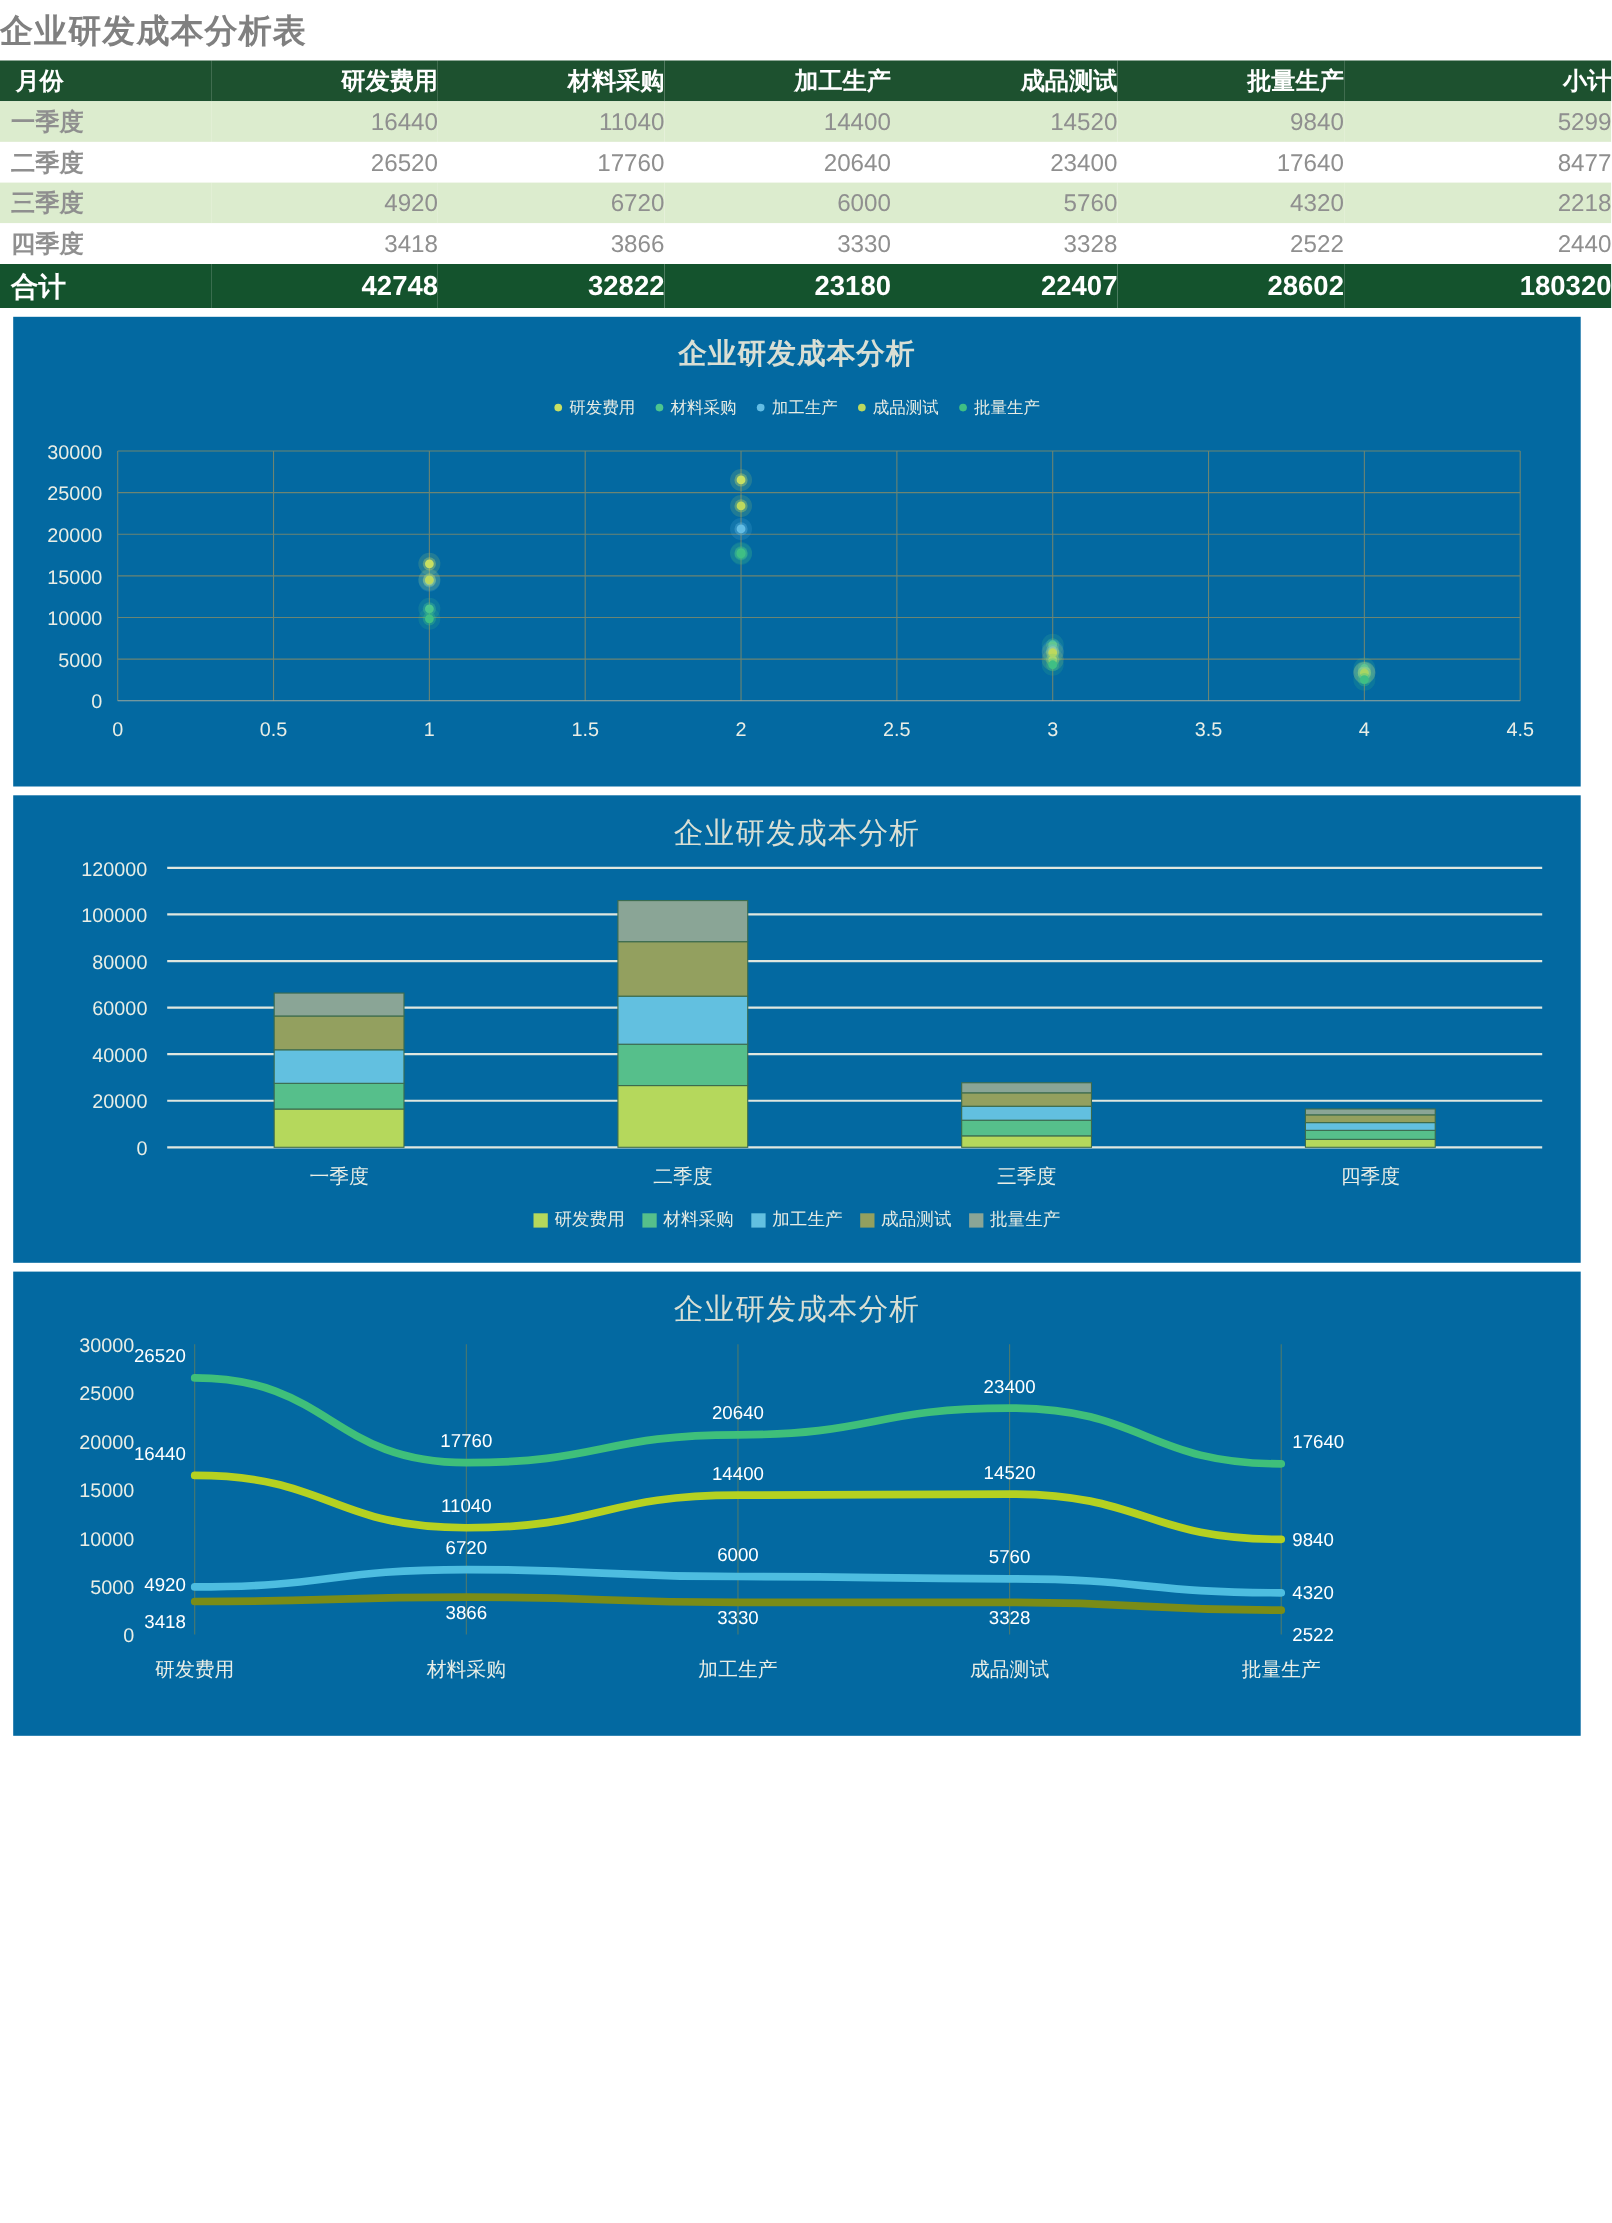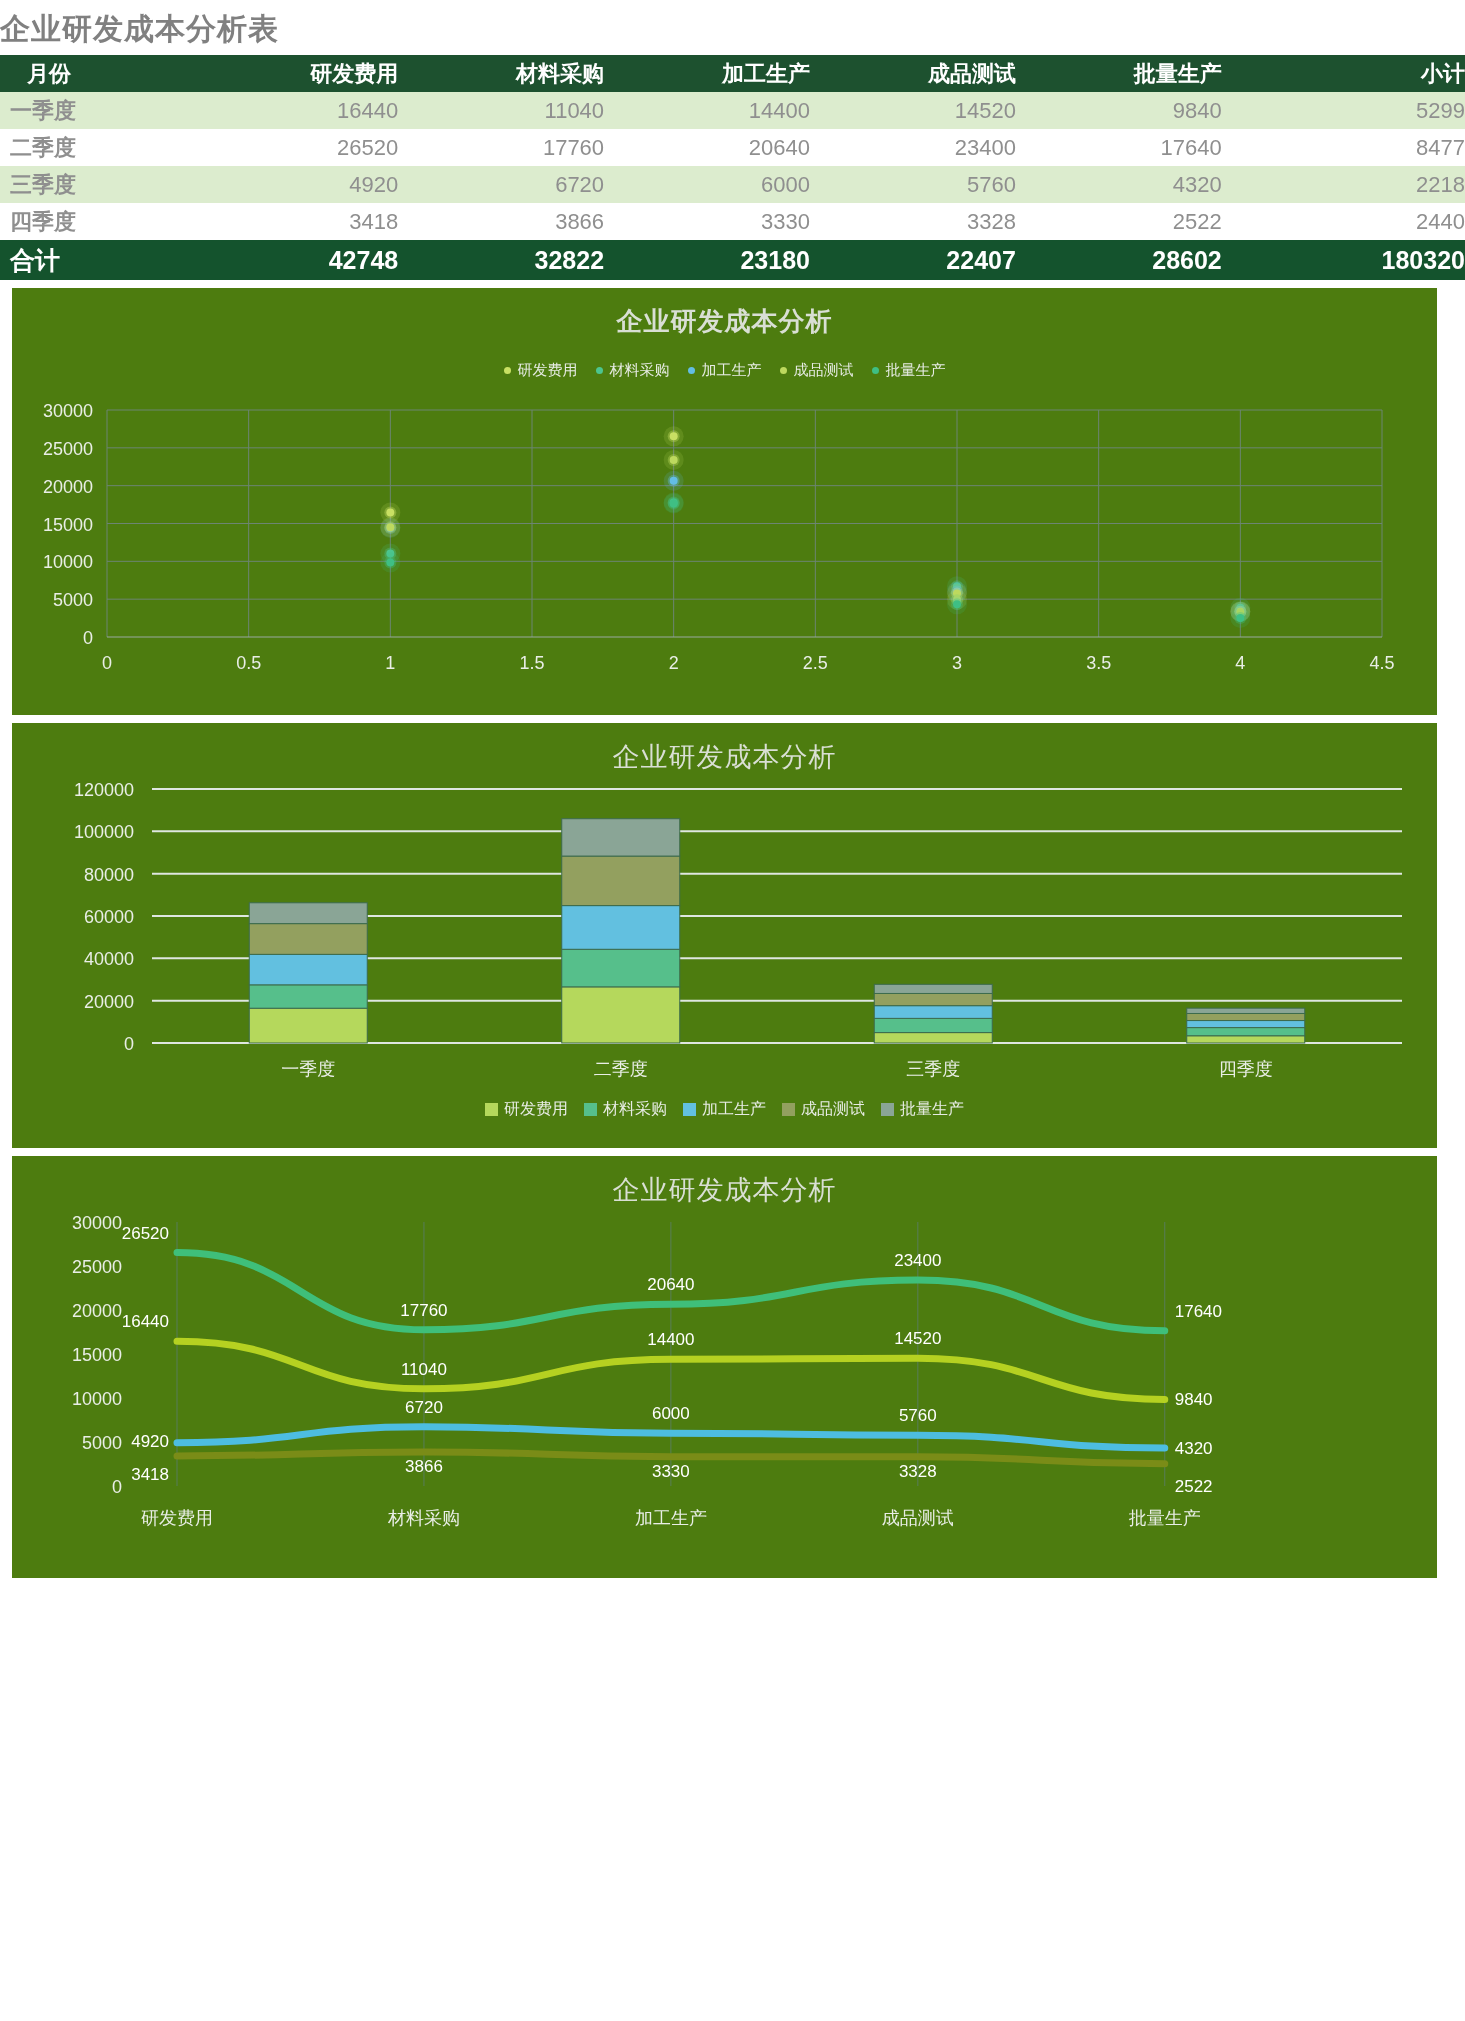--- a/index.html
+++ b/index.html
@@ -40,21 +40,21 @@
   thead tr { background: #1d512f; }
   thead th {
     color: #ffffff;
     font-weight: bold;
     font-size: 23px;
     text-align: right;
     padding-right: 22px;
     height: 40px;
     vertical-align: middle;
   }
-  thead th.first-col { text-align: left; padding-left: 27px; padding-right: 0; }
+  thead th.first-col { text-align: left; padding-left: 14px; padding-right: 0; }
   tbody td {
     color: #8f8f8f;
     text-align: right;
     padding-right: 22px;
     font-size: 23px;
     vertical-align: middle;
     height: 37px;
   }
   tbody td.first-col {
     text-align: left;
@@ -67,21 +67,21 @@
   tbody tr.total-row { background: #14532d; }
   tbody tr.total-row td { color: #ffffff; font-weight: bold; font-size: 25px; height: 40px; }
   tbody tr.total-row td.first-col { color: #ffffff; }
 
   col.c0 { width: 170px; }
   col.c1, col.c2, col.c3, col.c4, col.c5 { width: 182px; }
   col.c6 { width: 215px; }
 
   
   .panel {
-    background: #4d7c0f;
+    background: #0369a1;
     margin: 8px 28px 0 12px;
     position: relative;
   }
   .panel-title {
     text-align: center;
     color: #d9dfd4;
     font-size: 26px;
     font-weight: bold;
     padding-top: 16px;
     letter-spacing: 1px;

